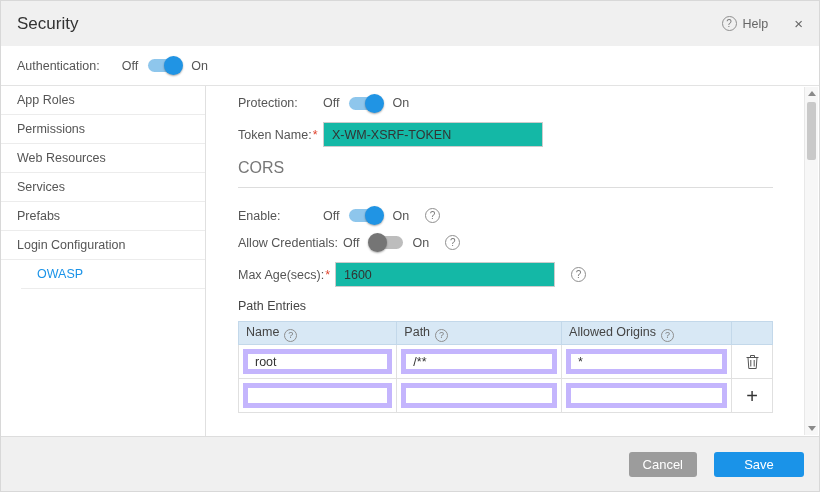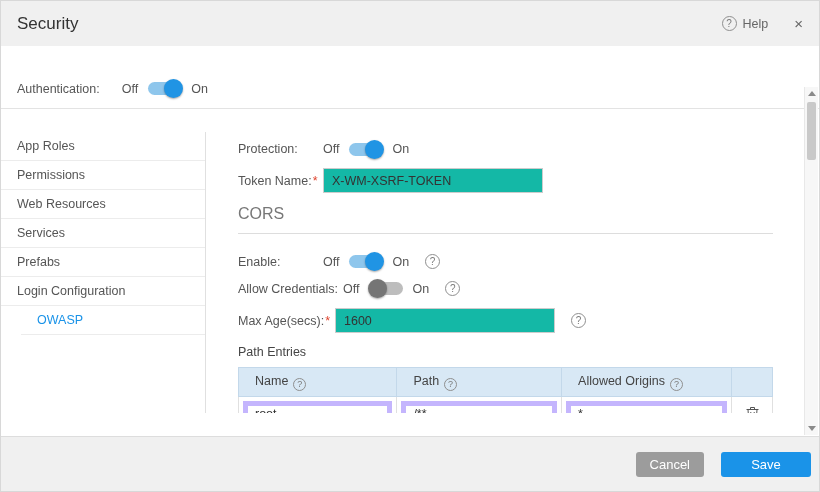--- a/index.html
+++ b/index.html
@@ -10,21 +10,20 @@
     color: #444;
     background: #fff;
     overflow: hidden;
   }
   .app {
     width: 820px; height: 492px;
     display: flex; flex-direction: column;
     position: relative;
     background: #fff;
     border: 1px solid #d8d8d8;
-    gap: 23px;
   }
 
   
   .header {
     flex: none; height: 45px;
     background: #f0f0f0;
     display: flex; align-items: center;
     padding: 0 16px;
   }
   .header .title { font-size: 17px; color: #333; }
@@ -95,22 +94,22 @@
   }
   .row-help { margin-left: 16px; cursor: pointer; }
 
   .section-title { color: #777; font-size: 16px; margin: 5px 0 10px; }
   .section-rule { border-top: 1px solid #ddd; margin: 0 0 20px; }
 
   .pe-title { color: #444; font-size: 12.5px; margin: 4px 0 8px; }
   table.pe { border-collapse: collapse; table-layout: fixed; }
   table.pe th {
     background: #d8e8f5; border: 1px solid #c3d8ea;
-    height: 29px; font-weight: normal; text-align: left;
-    padding: 0 16px; font-size: 12.5px; color: #444;
+    height: 23px; font-weight: normal; text-align: left;
+    padding: 0 7px; font-size: 12.5px; color: #444;
   }
   table.pe th .hlabel { margin-right: 5px; }
   table.pe th .qicon { width: 13px; height: 13px; font-size: 9px; vertical-align: -2px; }
   table.pe td { border: 1px solid #e0e0e0; padding: 4px 4px; height: 33px; background: #fff; }
   table.pe td.action { text-align: center; }
   .cell-input {
     width: 100%; height: 25px;
     border: 5px solid #c4b5fd; padding: 0 7px;
     font-family: "Liberation Sans", sans-serif;
     font-size: 12.5px; color: #333; outline: none;
@@ -139,21 +138,21 @@
   .sb-thumb {
     position: absolute; top: 15px; left: 2px; width: 9px; height: 58px;
     background: #c9c9c9; border-radius: 2px; cursor: grab;
   }
 
   
   .footer {
     flex: none; height: 55px;
     background: #f0f0f0; border-top: 1px solid #ddd;
     display: flex; align-items: center; justify-content: flex-end;
-    padding: 0 8px; gap: 17px;
+    padding: 0 15px; gap: 17px;
   }
   .btn {
     height: 25px; border: none; border-radius: 3px;
     color: #fff; font-size: 13px; cursor: pointer;
     font-family: "Liberation Sans", sans-serif;
   }
   .btn.cancel { background: #9c9c9c; min-width: 67px; padding: 0 14px; }
   .btn.save { background: #1a93e8; min-width: 90px; padding: 0 24px; }
 </style>
 </head>

